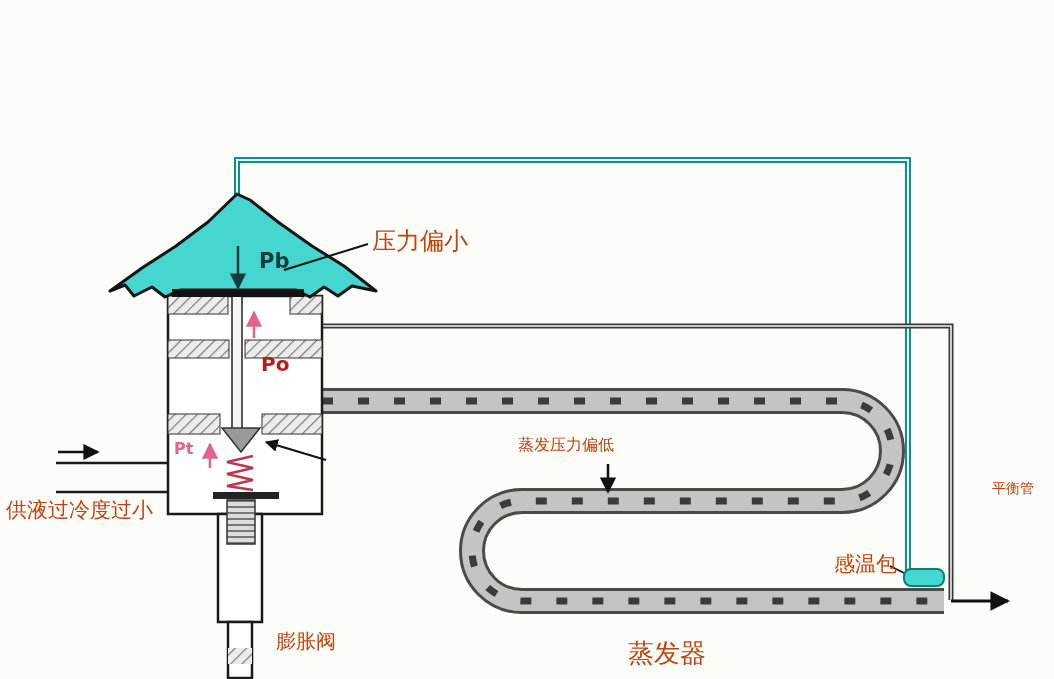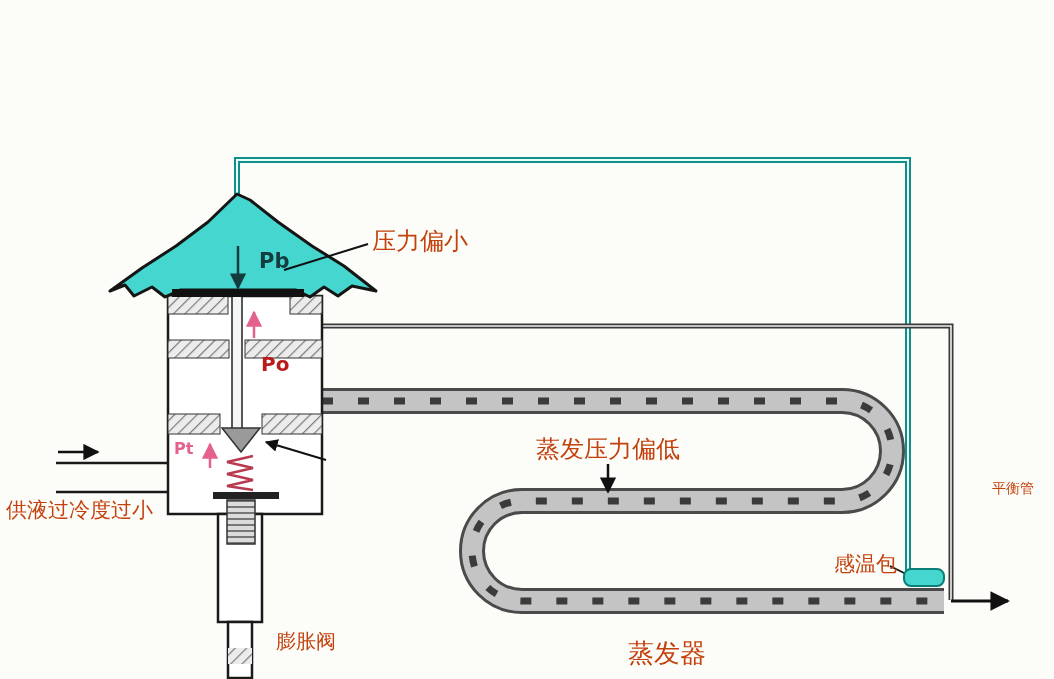--- a/index.html
+++ b/index.html
@@ -25,21 +25,21 @@
     position:absolute;
     color:#c2410c;
     font-weight:400;
     white-space:nowrap;
     line-height:1.1;
   }
   .lbl-pressure-small{left:372px;top:228px;font-size:24px;}
   .lbl-valve-opening{left:327px;top:447px;font-size:21px;}
   .lbl-subcooling{left:6px;top:499px;font-size:21px;text-align:right;}
   .lbl-expansion-valve{left:276px;top:630px;font-size:20px;}
-  .lbl-evap-pressure{left:536px;top:436px;font-size:24px;}
+  .lbl-evap-pressure{left:518px;top:436px;font-size:16px;}
   .lbl-evaporator{left:628px;top:639px;font-size:26px;}
   .lbl-sensing-bulb{left:834px;top:553px;font-size:21px;}
   .lbl-balance-pipe{left:966px;top:481px;font-size:14px;margin-left:26px;}
   .lbl-pb{left:259px;top:250px;font-size:21px;font-weight:700;color:#143b3e;}
   .lbl-po{left:261px;top:309px;font-size:20px;font-weight:700;color:#b91c1c;margin-top:44px;}
   .lbl-pt{left:174px;top:440px;font-size:16px;font-weight:700;color:#e4608e;text-align:center;}
 </style>
 </head>
 <body>
 

